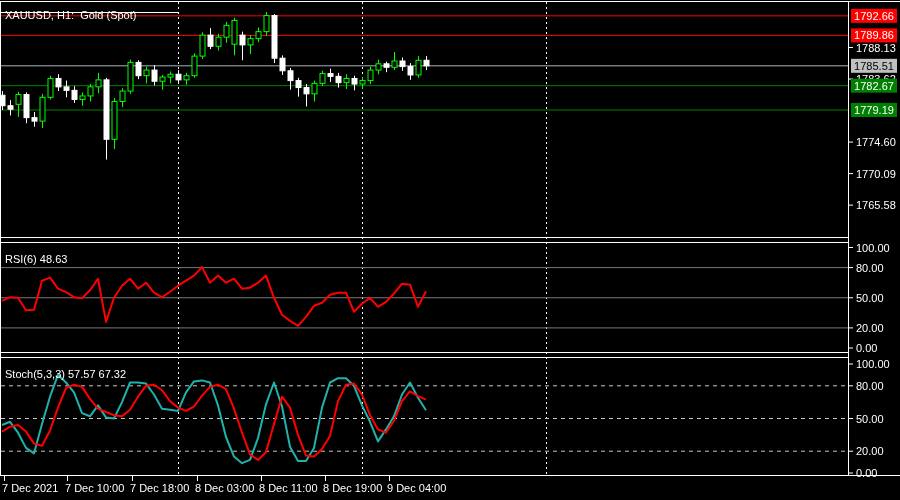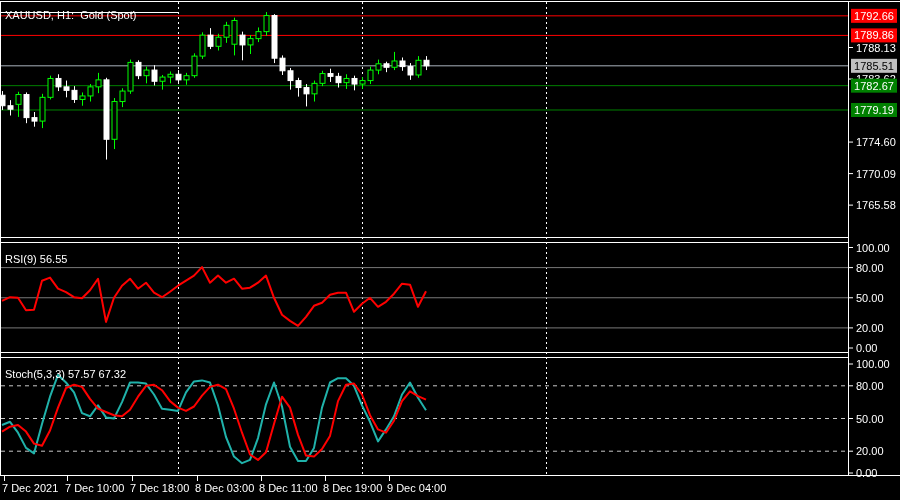--- a/index.html
+++ b/index.html
@@ -313,15 +313,15 @@
       <line x1="197.5" y1="476" x2="197.5" y2="481" stroke="#FFFFFF"></line>
       <text x="195" y="492" fill="#FFFFFF" font-size="11px" font-family="&quot;Liberation Sans&quot;,sans-serif" text-anchor="start">8 Dec 03:00</text>
       <line x1="261.5" y1="476" x2="261.5" y2="481" stroke="#FFFFFF"></line>
       <text x="259" y="492" fill="#FFFFFF" font-size="11px" font-family="&quot;Liberation Sans&quot;,sans-serif" text-anchor="start">8 Dec 11:00</text>
       <line x1="325.5" y1="476" x2="325.5" y2="481" stroke="#FFFFFF"></line>
       <text x="323" y="492" fill="#FFFFFF" font-size="11px" font-family="&quot;Liberation Sans&quot;,sans-serif" text-anchor="start">8 Dec 19:00</text>
       <line x1="389.5" y1="476" x2="389.5" y2="481" stroke="#FFFFFF"></line>
       <text x="387" y="492" fill="#FFFFFF" font-size="11px" font-family="&quot;Liberation Sans&quot;,sans-serif" text-anchor="start">9 Dec 04:00</text>
     </svg>
   <div class="overlay-label" id="title-label">XAUUSD, H1:  Gold (Spot)</div>
-  <div class="overlay-label" id="rsi-label">RSI(9) 56.55</div>
+  <div class="overlay-label" id="rsi-label">RSI(6) 48.63</div>
   <div class="overlay-label" id="stoch-label">Stoch(5,3,3) 57.57 67.32</div>
 </div>
 
 </body></html>

